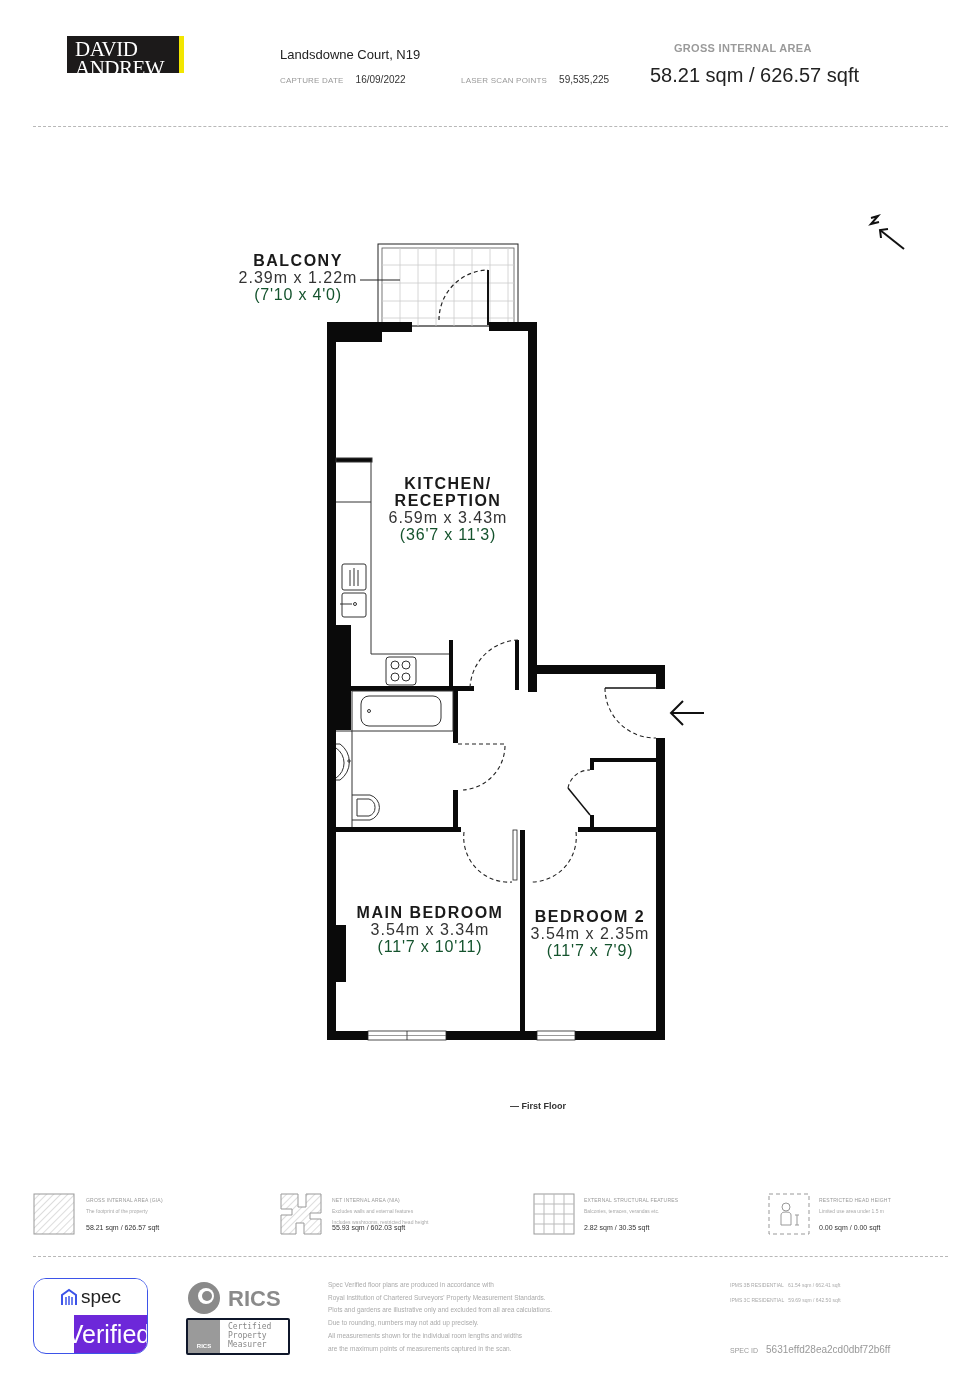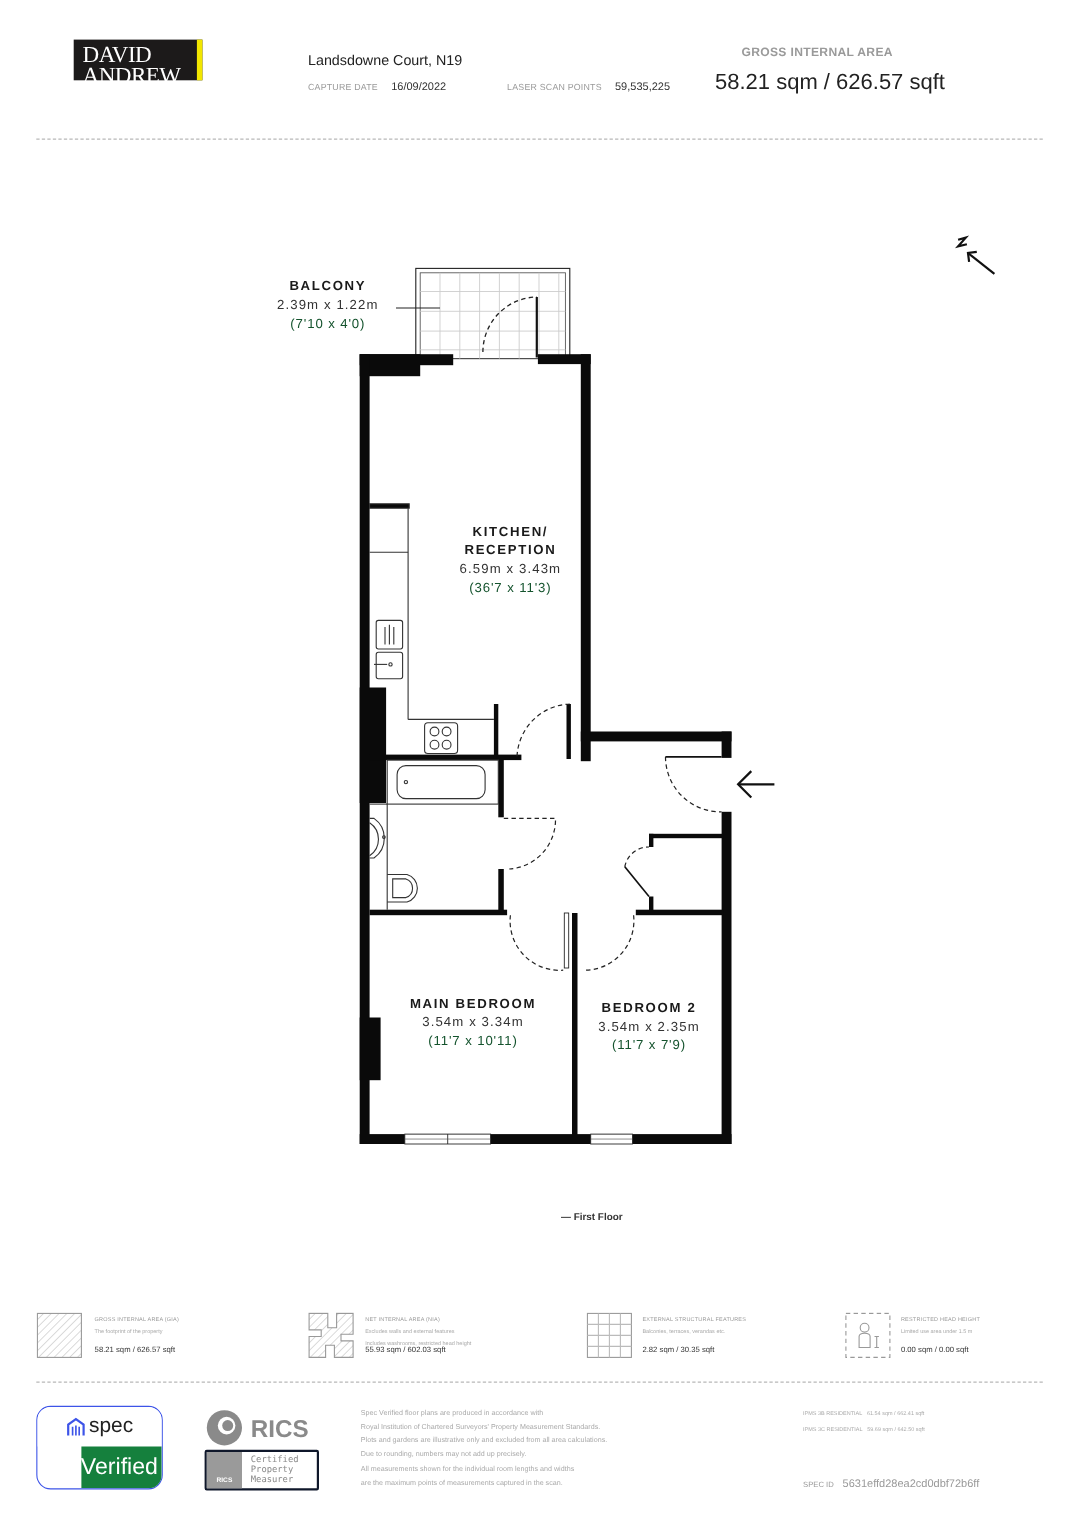--- a/index.html
+++ b/index.html
@@ -8,31 +8,31 @@
   .logo { left:67px; top:36px; width:117px; height:37px; background:#1c1a1a; border-right:5px solid #f2e600; box-sizing:border-box; }
   .logo span { display:block; color:#fff; font-family:"Liberation Serif", serif; font-size:21px; line-height:19px; letter-spacing:-0.5px; padding-left:8px; }
   .logo .l1 { padding-top:4px; }
   .addr { left:280px; top:47px; font-size:13px; color:#222; }
   .meta { top:74px; font-size:9px; }
   .meta .k { color:#999; font-size:8px; letter-spacing:0.2px; margin-right:12px; }
   .meta .v { color:#333; font-size:10px; }
   .gia-label { left:650px; top:42px; font-size:11px; color:#9a9a9a; font-weight:bold; letter-spacing:0.3px;margin-left:24px; }
   .gia-value { left:650px; top:64px; font-size:20px; color:#222; }
   .dash { left:33px; width:915px; height:0; border-top:1px dashed #b8b8b8; }
-  .room-label { text-align:center; font-size:12px; line-height:17px; }
+  .room-label { text-align:center; font-size:16px; line-height:17px; }
   .room-label .n { font-weight:bold; letter-spacing:1.5px; }
   .room-label .m { letter-spacing:1px; color:#333; }
   .room-label .i { color:#14532d; letter-spacing:0.8px; }
   .floor { left:0; width:980px; top:1101px; text-align:center; font-size:9px; font-weight:bold; color:#333;margin-left:48px; }
   .legend-item .t { font-size:5px; color:#999; text-transform:uppercase; letter-spacing:0.2px; }
   .legend-item .d { font-size:5px; color:#aaa; margin-top:5px; }
   .legend-item .v { font-size:7px; color:#333; position:absolute; top:31px; }
   .spec-badge { left:33px; top:1278px; width:113px; height:74px; border:1px solid #3d54e8; border-radius:13px; overflow:hidden; }
   .spec-top { height:36px; background:#fff; display:flex; align-items:center; justify-content:center; font-size:19px; color:#222; }
-  .spec-bot { height:38px; background:#15803d; color:#fff; display:flex; align-items:center; justify-content:center; font-size:21px;margin-left:40px; }
+  .spec-bot { height:38px; background:#6d28d9; color:#fff; display:flex; align-items:center; justify-content:center; font-size:25px;margin-left:40px; }
   .rics { left:186px; top:1280px; }
   .rics-text { font-family:"Liberation Sans", sans-serif; font-weight:bold; color:#8a8a8a; font-size:22px; }
   .disc { left:328px; top:1279px; font-size:6.5px; color:#aaa; line-height:12.7px; }
   .ipms { left:730px; font-size:5px; color:#aaa; }
   .specid { left:730px; top:1344px; font-size:10px; color:#999; }
   .specid .k { font-size:7px; margin-right:8px; }
 </style>
 </head>
 <body>
 
@@ -178,21 +178,21 @@
     <line x1="671" y1="713" x2="704" y2="713"></line>
     <polyline points="683,701 671,713 683,725"></polyline>
   </g>
 </svg>
 
 <div class="abs room-label" style="left:238px; top:252px; width:120px; text-align:center;">
   <div class="n">BALCONY</div>
   <div class="m">2.39m x 1.22m</div>
   <div class="i">(7'10 x 4'0)</div>
 </div>
-<div class="abs room-label" style="left:373px; top:475px; width:150px;margin-left:16px;">
+<div class="abs room-label" style="left:373px; top:475px; width:150px;">
   <div class="n">KITCHEN/</div>
   <div class="n">RECEPTION</div>
   <div class="m">6.59m x 3.43m</div>
   <div class="i">(36'7 x 11'3)</div>
 </div>
 <div class="abs room-label" style="left:355px; top:904px; width:150px;">
   <div class="n">MAIN BEDROOM</div>
   <div class="m">3.54m x 3.34m</div>
   <div class="i">(11'7 x 10'11)</div>
 </div>

